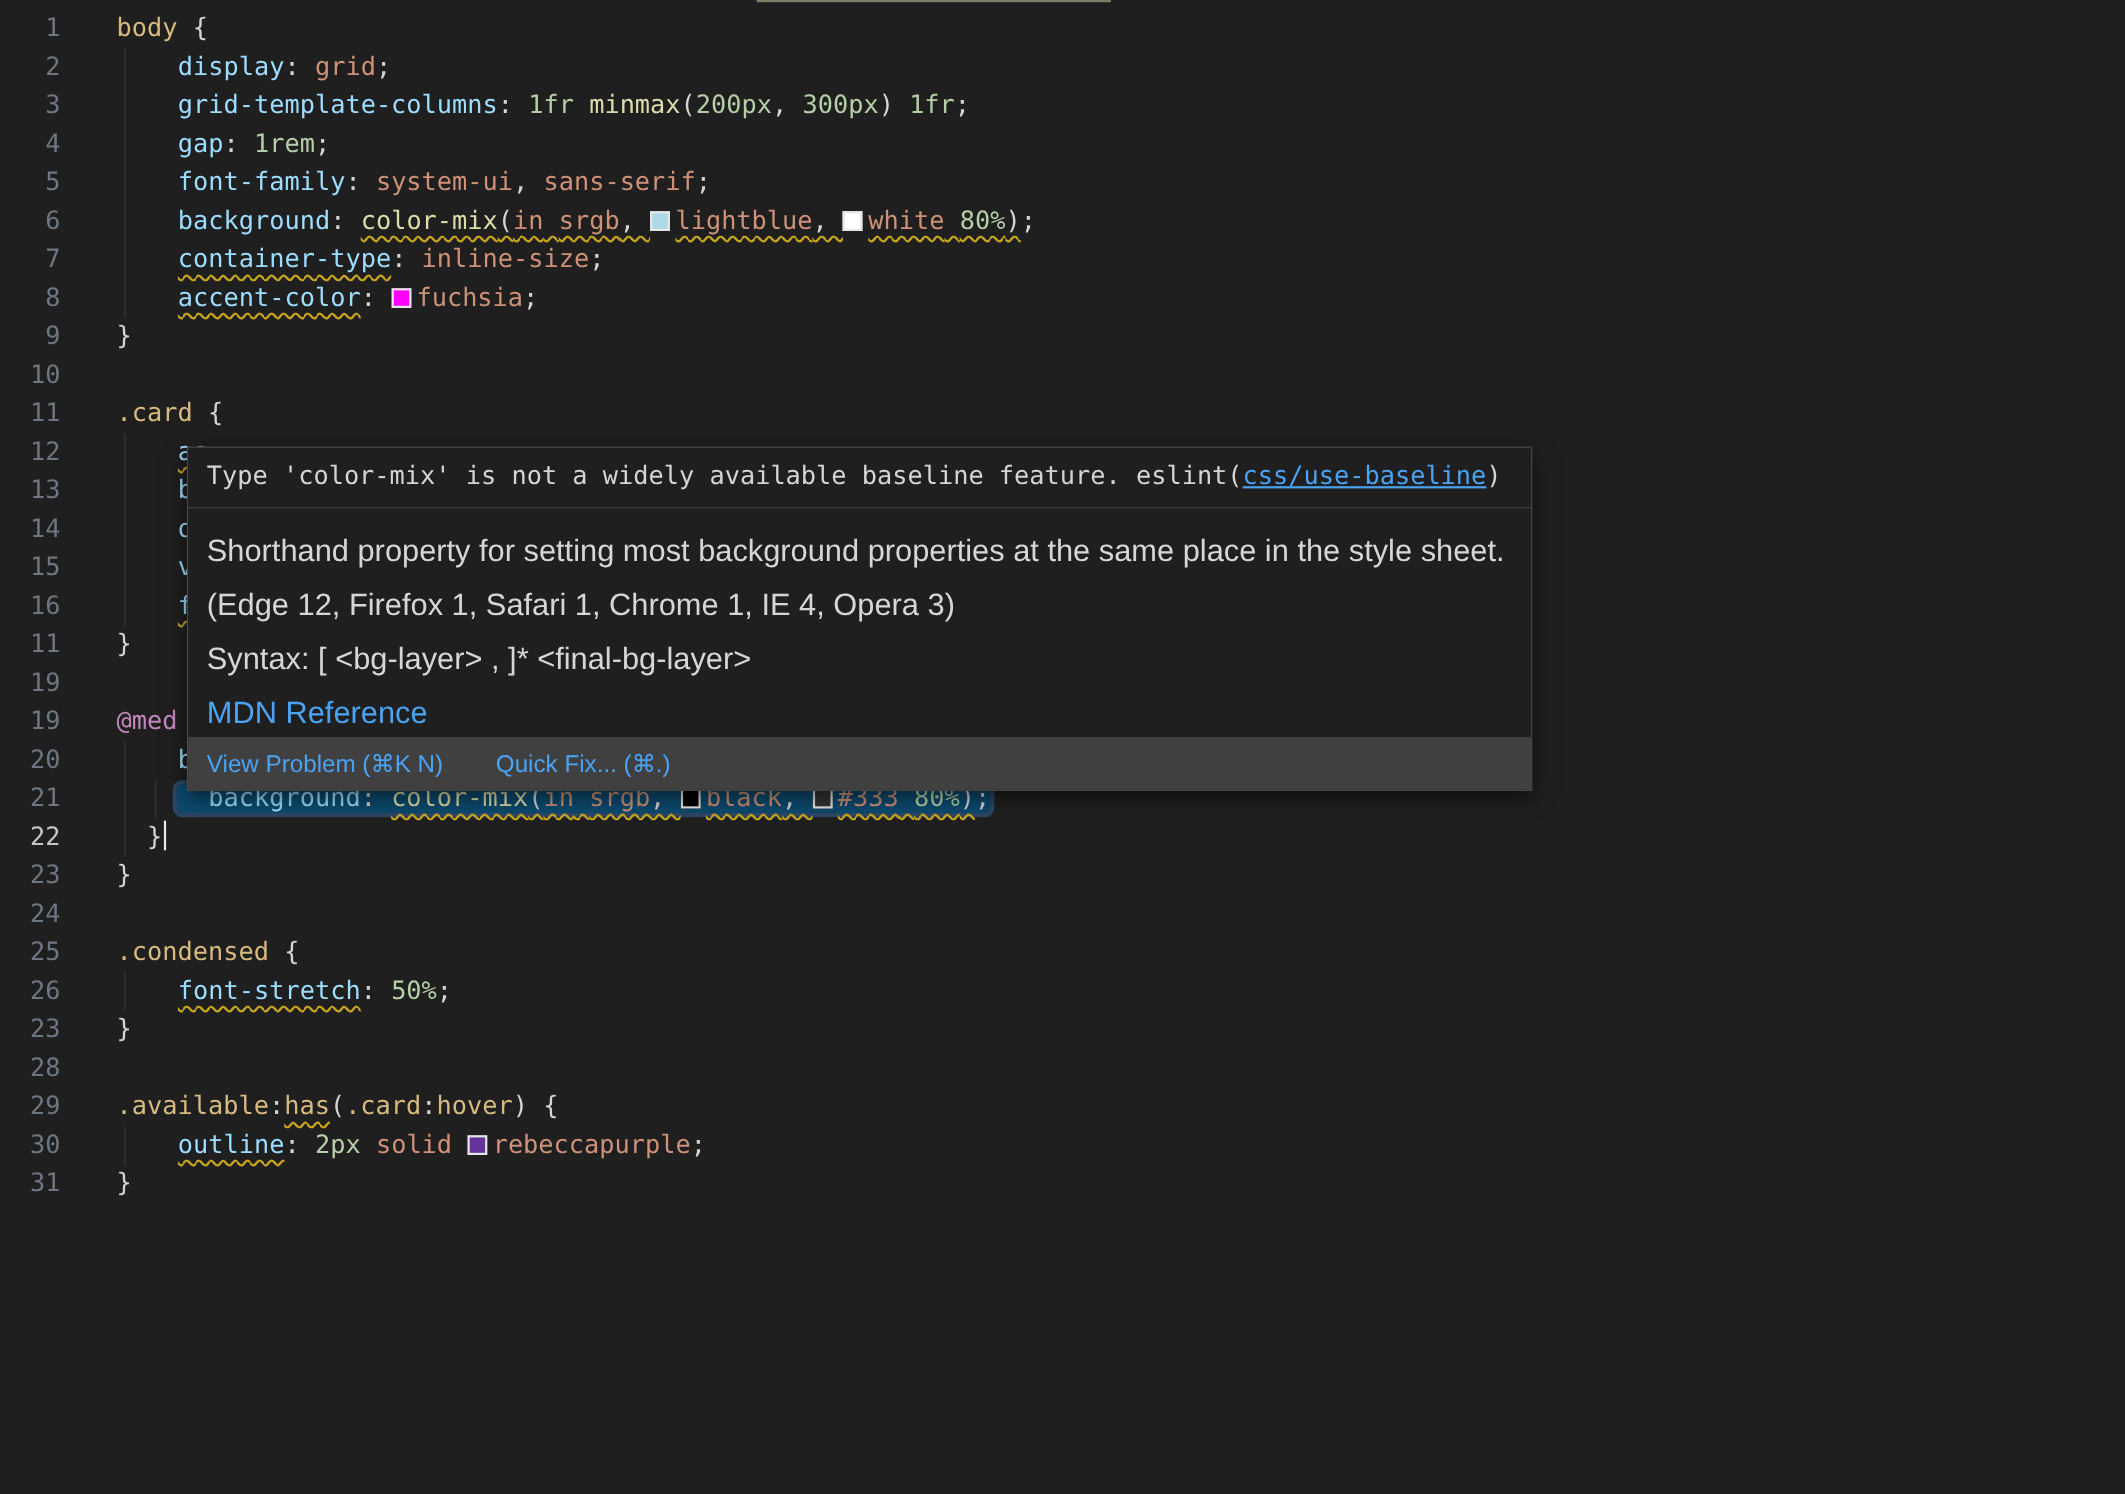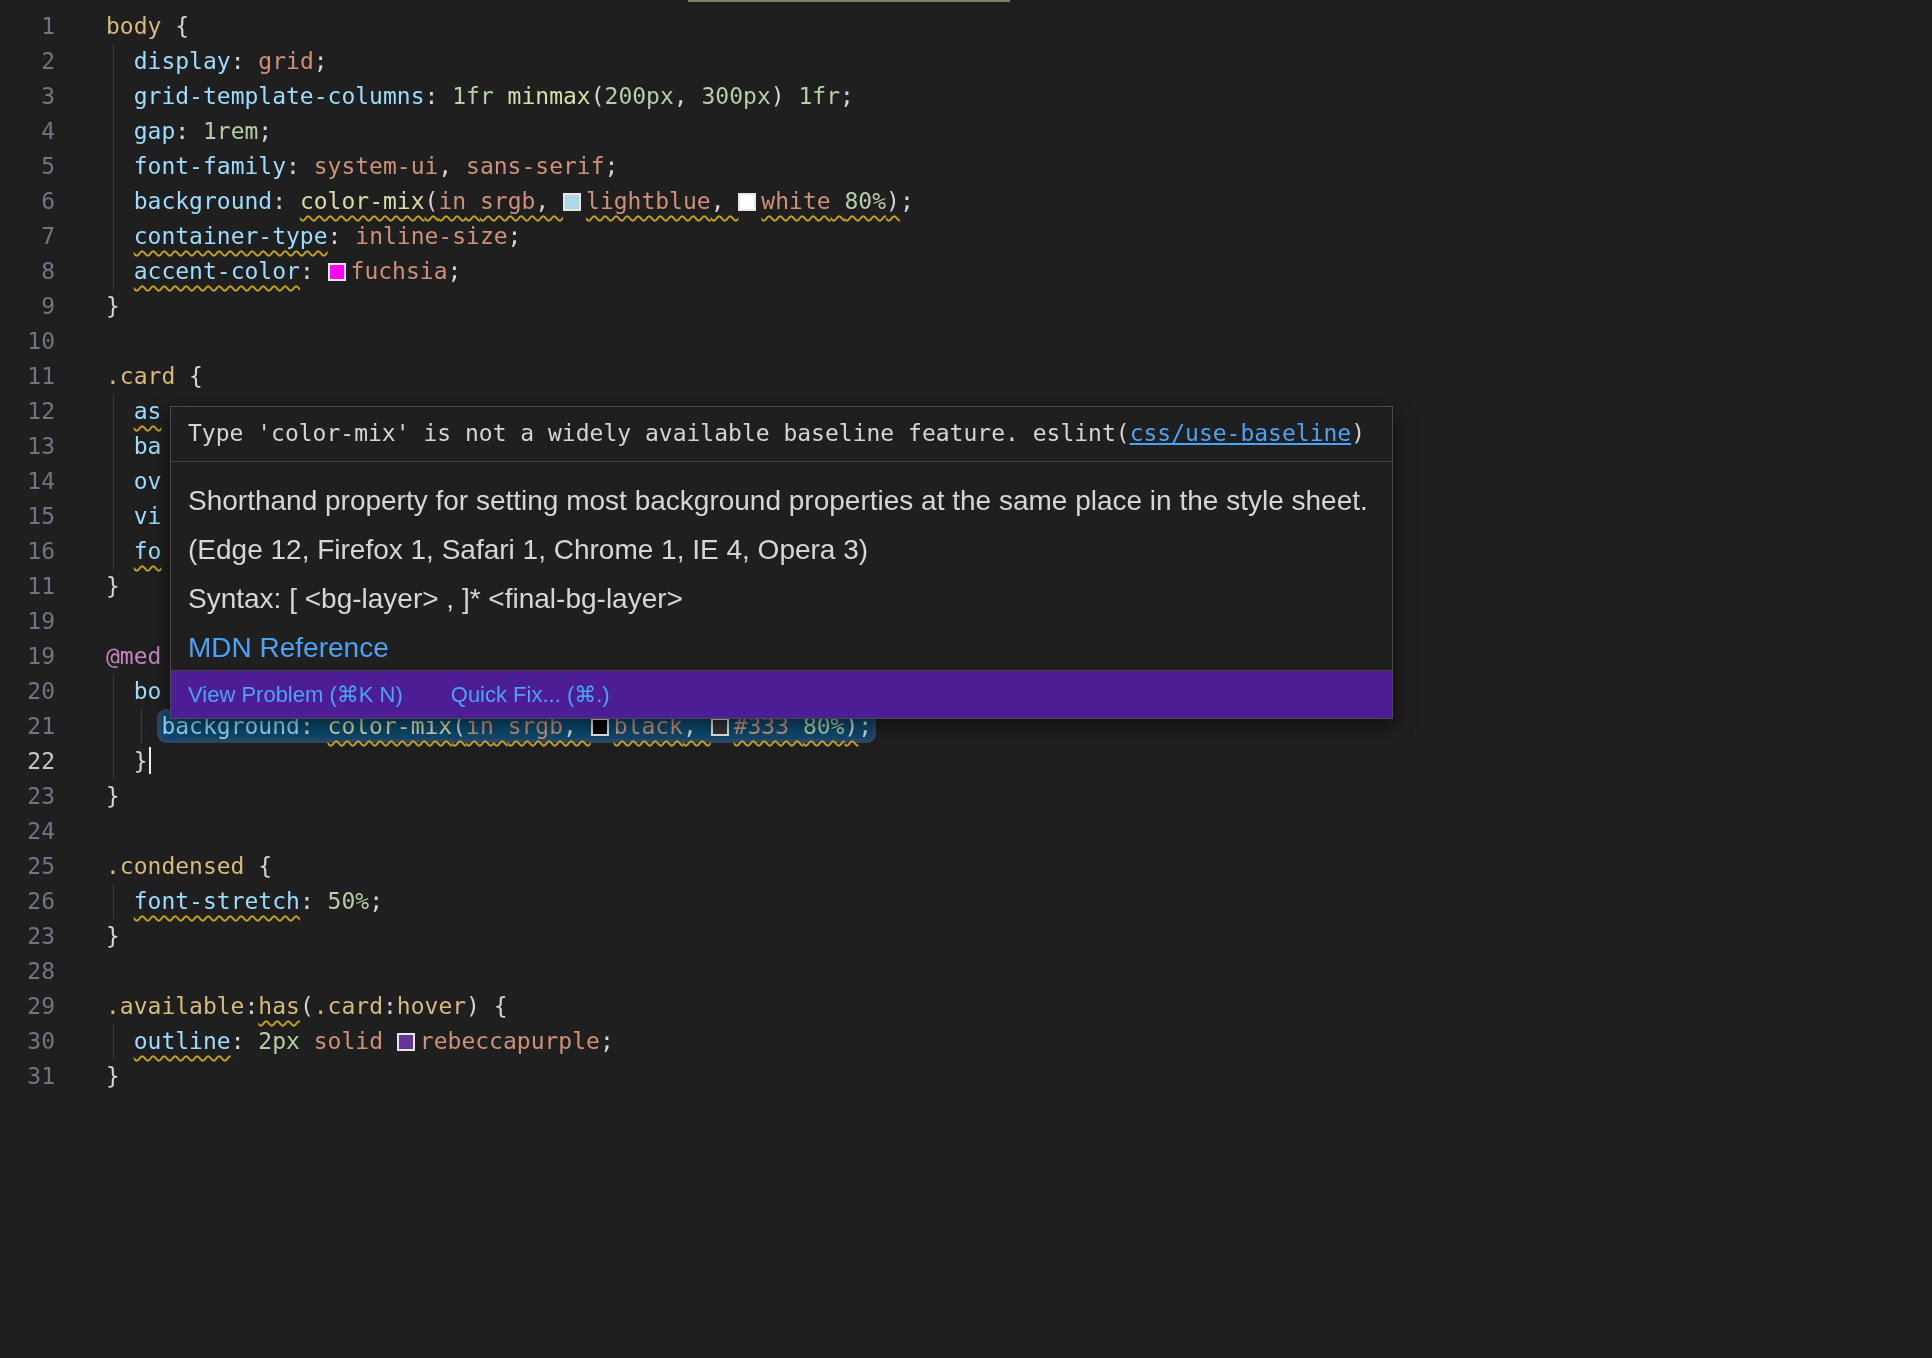--- a/index.html
+++ b/index.html
@@ -17,21 +17,21 @@
   .gutter {
     flex:none; width:106px; padding-right:51px;
     text-align:right; color:#6e7681; user-select:none;
   }
   .gutter.active { color:#c6c6c6; }
   .code { position:relative; flex:1; }
   .guide { position:absolute; top:0; bottom:0; width:1px; background:#3b3b3b; }
 
   .tok.ws   { color:#d4d4d4; }
   .tok.punc { color:#d4d4d4; }
-  .tok.prop { color:#9cdcfe; }
+  .tok.prop { color:#9cdcfe;margin-left:28px; }
   .tok.val  { color:#ce9178; }
   .tok.num  { color:#b5cea8; }
   .tok.fn   { color:#dcdcaa; }
   .tok.sel  { color:#d7ba7d; }
   .tok.at   { color:#c586c0; }
 
   .sq {
     text-decoration-line: underline;
     text-decoration-style: wavy;
     text-decoration-color:#c6a41f;
@@ -71,21 +71,21 @@
     white-space:nowrap; overflow:hidden;
   }
   .popup-docs {
     padding:5px 17px 7px;
     font-size:28px; line-height:30px; color:#d6d6d6;
     border-bottom:1px solid #434343;
   }
   .popup-docs p { margin:19px 0 0; }
   .popup-actions {
     padding:9px 17px; font-size:22px; line-height:29px;
-    display:flex; gap:48px; background:#4c1d95;
+    display:flex; gap:48px; background:#404040;
   }
   .link { color:#4aa3f5; text-decoration:none; cursor:pointer; }
   .rule-link { text-decoration:underline; }
 
   
   .top-artifact {
     position:absolute; left:688px; top:0; width:322px; height:2px;
     background:#8f8f76; opacity:0.85;
   }
 </style>

